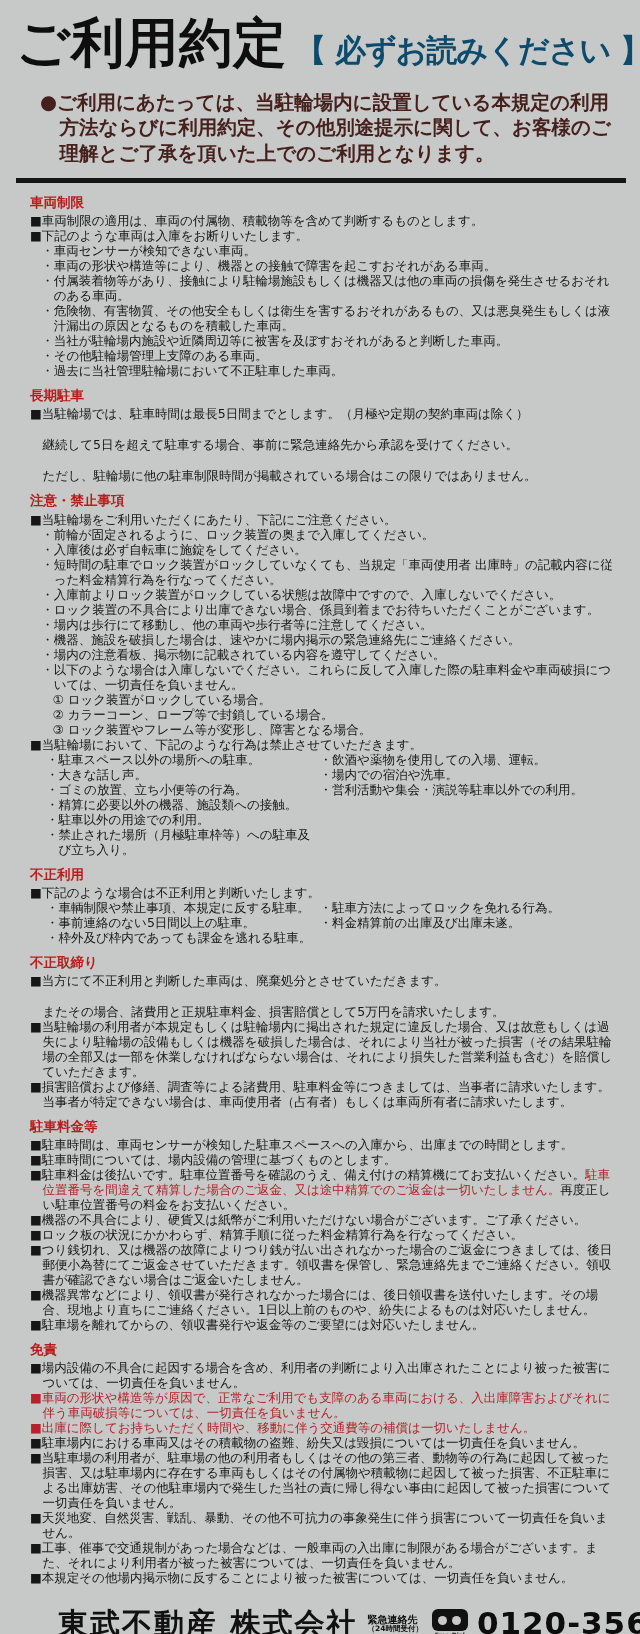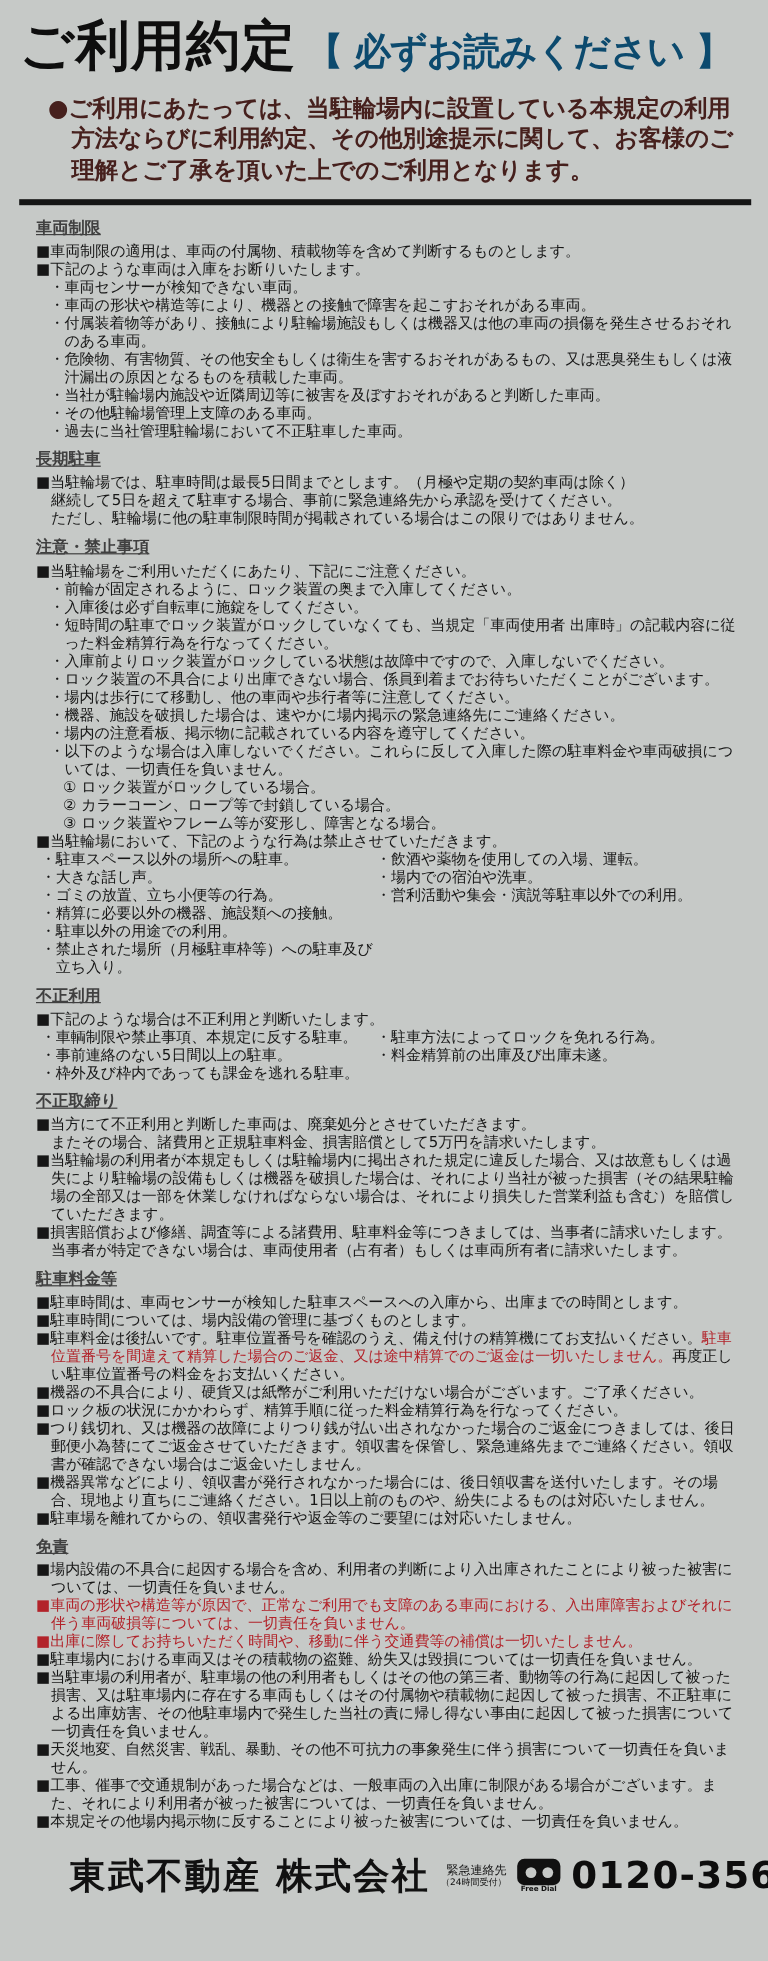--- a/index.html
+++ b/index.html
@@ -6,44 +6,44 @@
   body{
     width:640px;height:1634px;
     background:#c6c9c7;
     font-family:"DejaVu Sans","Liberation Sans",sans-serif;
     color:#161616;
     overflow:hidden;
     box-sizing:border-box;
   }
   .header{padding:8px 14px 0 16px;}
   .title-row{display:flex;align-items:baseline;gap:8px;white-space:nowrap;}
-  .title-main{font-size:45px;font-weight:bold;letter-spacing:1px;color:#0e0e0e;}
+  .title-main{font-size:53px;font-weight:bold;letter-spacing:1px;color:#0e0e0e;}
   .title-bracket{font-size:31px;font-weight:bold;color:#0c4a6e;letter-spacing:-1px;}
   .intro{
     margin:10px 0 0 24px;
     font-size:19.5px;line-height:1.3;font-weight:bold;
     color:#46201d;
     padding-left:1em;text-indent:-1em;
   }
   .hr{height:5px;background:#151515;margin:12px 14px 0 16px;}
 
   .content{padding:2px 24px 0 30px;font-size:12.5px;line-height:1.2;}
-  .sec-h{color:#404040;font-weight:bold;font-size:13.5px;margin:9px 0 3px 0;text-decoration:underline;}
+  .sec-h{color:#b91c1c;font-weight:bold;font-size:13.5px;margin:9px 0 3px 0;}
   p.li{margin:0;padding-left:1em;text-indent:-1em;}
-  p.cont{margin:0 0 0 1em;padding:0;text-indent:0;}
+  p.cont{margin:16px 0 0 1em;padding:0;text-indent:0;}
   .ind1{margin-left:0.9em;}
-  .cols{display:flex;margin-left:4px;}
+  .cols{display:flex;margin-left:16px;}
   .cols .cl{width:48%;}
   .cols .cr{flex:1;}
   .red{color:#b2232a;}
   p.redline{color:#b2232a;}
 
   .footer{display:flex;align-items:center;margin:20px 6px 0 28px;gap:9px;white-space:nowrap;}
   .company{font-family:"DejaVu Serif","Liberation Serif",serif;font-size:30px;font-weight:600;letter-spacing:2px;color:#111;}
-  .contact{font-size:10px;line-height:1.15;font-weight:normal;text-align:right;color:#111;}
+  .contact{font-size:10px;line-height:1.15;font-weight:bold;text-align:left;color:#111;}
   .contact .sub{font-size:7.5px;display:block;}
   .freedial{display:flex;flex-direction:column;align-items:center;line-height:1;}
   .freedial .mark{width:36px;height:22px;background:#111;border-radius:6px;display:flex;align-items:center;justify-content:center;gap:5px;}
   .freedial .dot{width:9px;height:9px;background:#c6c9c7;border-radius:50%;}
   .freedial .fd-label{font-size:6px;font-weight:bold;color:#111;margin-top:1px;}
   .phone{font-size:31px;font-weight:bold;letter-spacing:1px;color:#0d0d0d;}
 </style>
 </head>
 <body>
 

